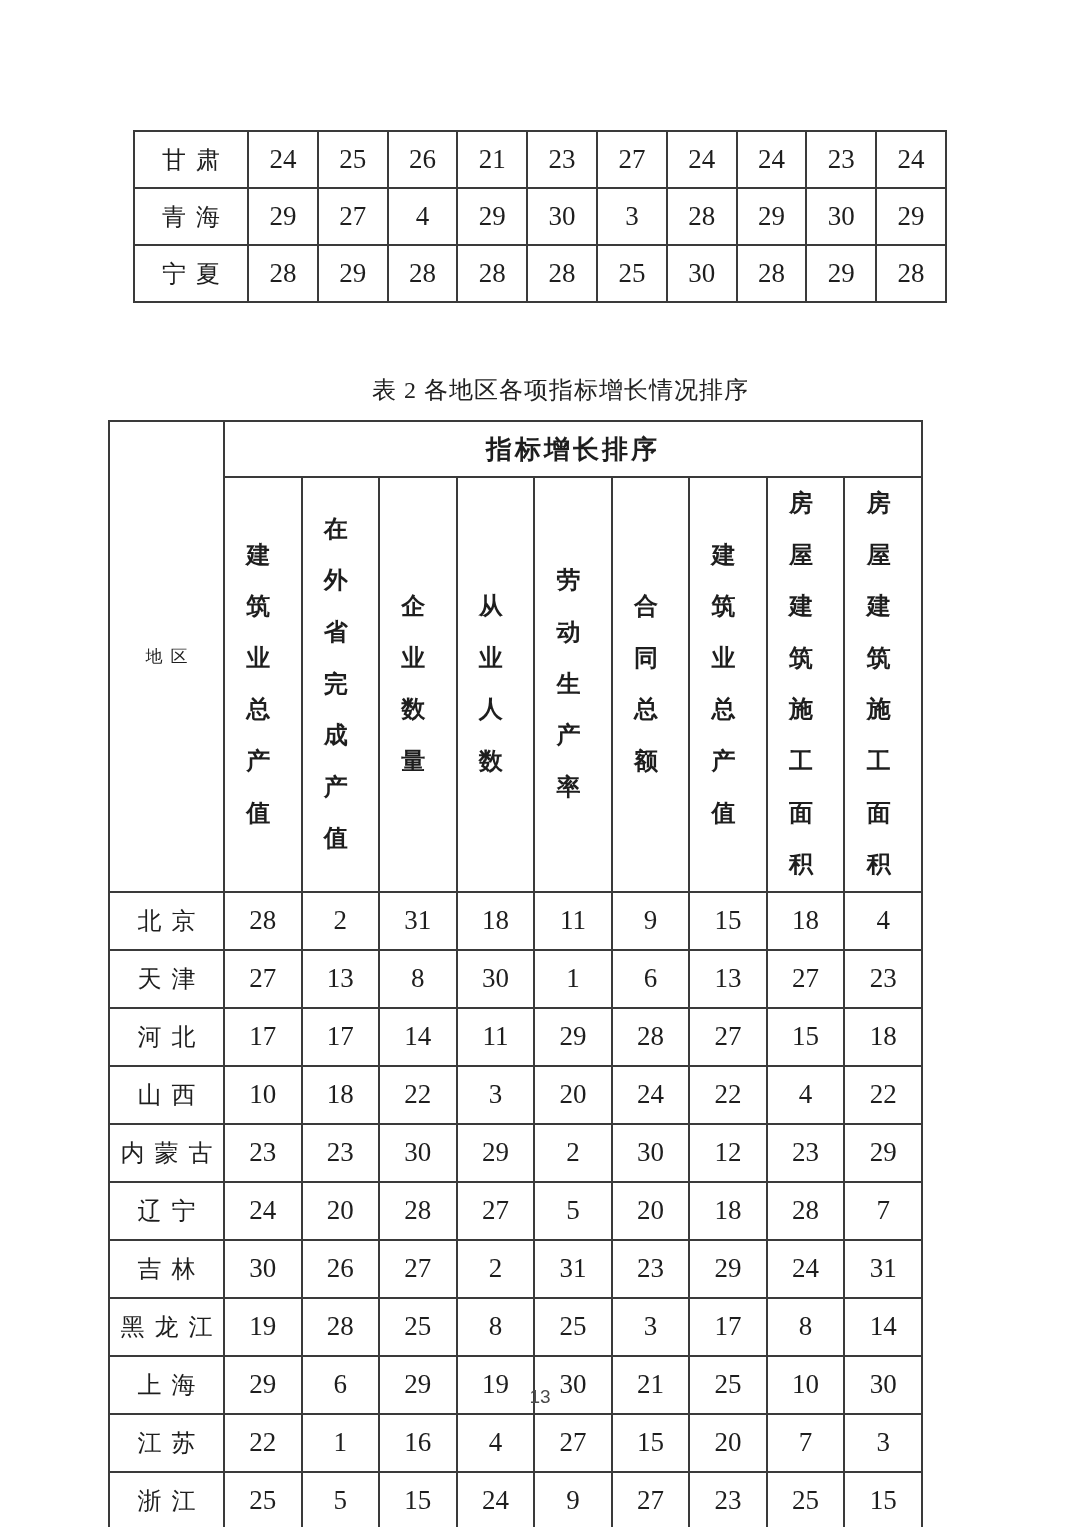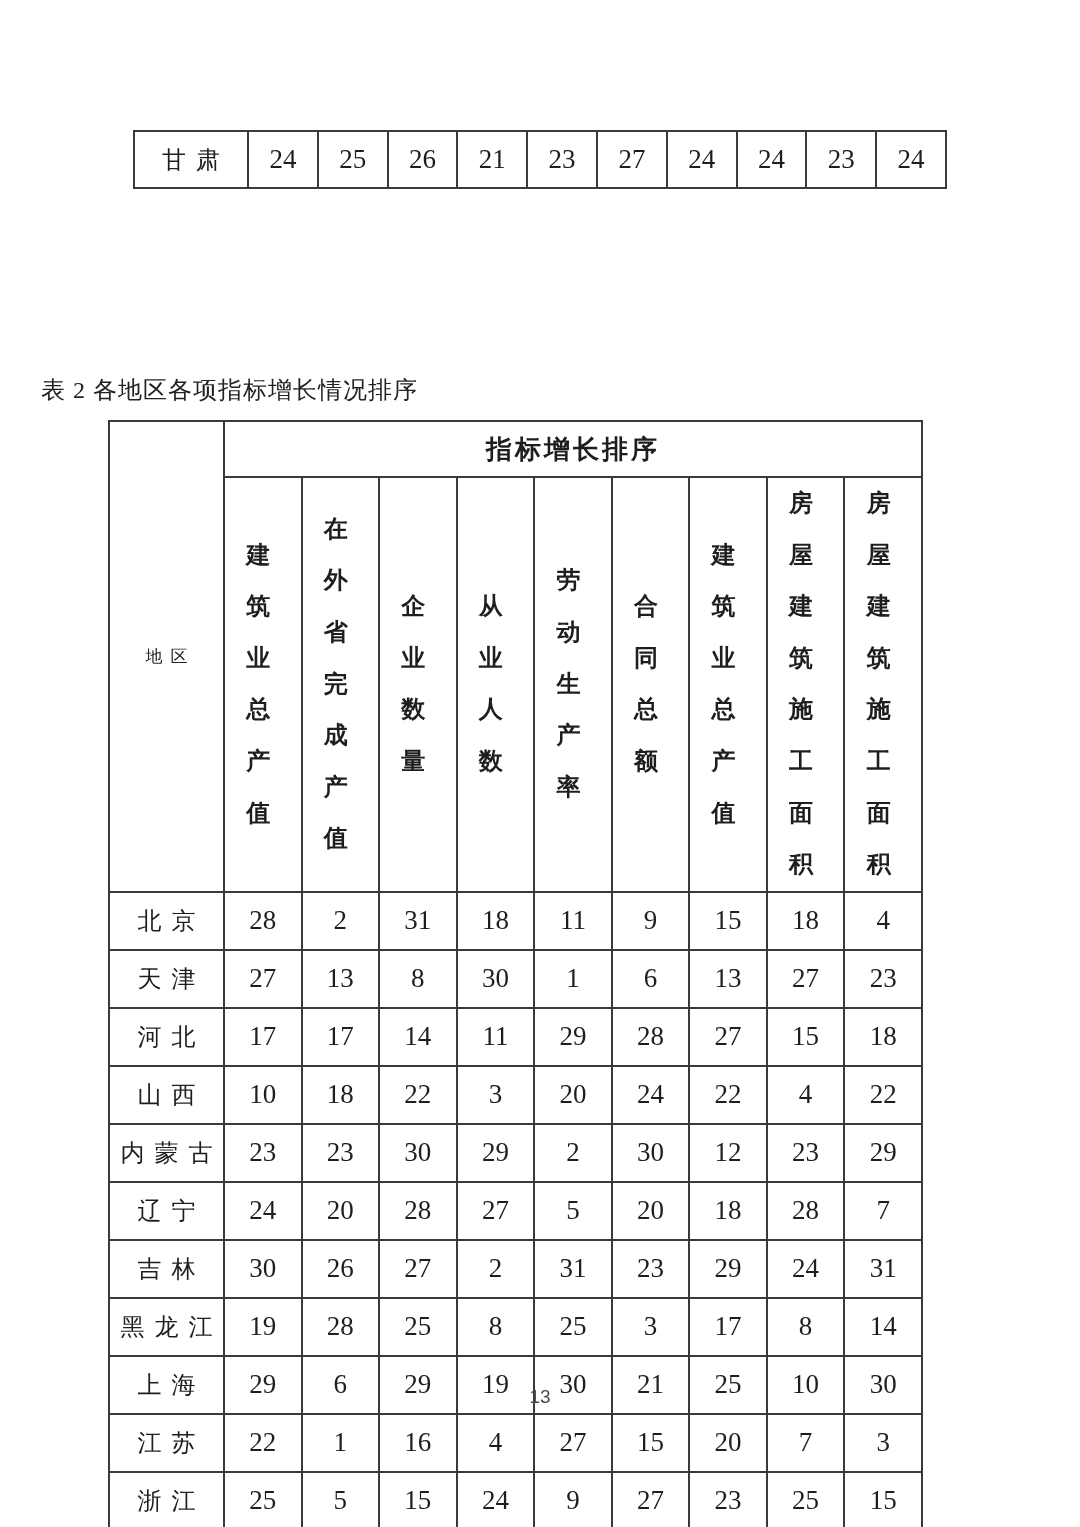--- a/index.html
+++ b/index.html
@@ -40,20 +40,21 @@
     text-indent: 10px; 
   }
   .t1 .num { font-size: 27px; }
 
   
   .caption {
     position: absolute;
     left: 0;
     top: 374px;
     width: 1080px;
+    text-align: center;
     font-size: 24px;
     letter-spacing: 1px;
     color: #222222;
     padding-left: 41px;
   }
 
   
   .t2 {
     left: 108px;
     top: 420px;
@@ -117,20 +118,46 @@
           <td class="num">24</td>
           <td class="num">25</td>
           <td class="num">26</td>
           <td class="num">21</td>
           <td class="num">23</td>
           <td class="num">27</td>
           <td class="num">24</td>
           <td class="num">24</td>
           <td class="num">23</td>
           <td class="num">24</td>
+        </tr>
+        <tr>
+          <td class="region">青海</td>
+          <td class="num">29</td>
+          <td class="num">27</td>
+          <td class="num">4</td>
+          <td class="num">29</td>
+          <td class="num">30</td>
+          <td class="num">3</td>
+          <td class="num">28</td>
+          <td class="num">29</td>
+          <td class="num">30</td>
+          <td class="num">29</td>
+        </tr>
+        <tr>
+          <td class="region">宁夏</td>
+          <td class="num">28</td>
+          <td class="num">29</td>
+          <td class="num">28</td>
+          <td class="num">28</td>
+          <td class="num">28</td>
+          <td class="num">25</td>
+          <td class="num">30</td>
+          <td class="num">28</td>
+          <td class="num">29</td>
+          <td class="num">28</td>
         </tr>
       </tbody>
   </table>
 
   <div class="caption">表 2 各地区各项指标增长情况排序</div>
 
   <table class="t2">
     <colgroup>
       <col style="width:115px">
       <col span="9">

